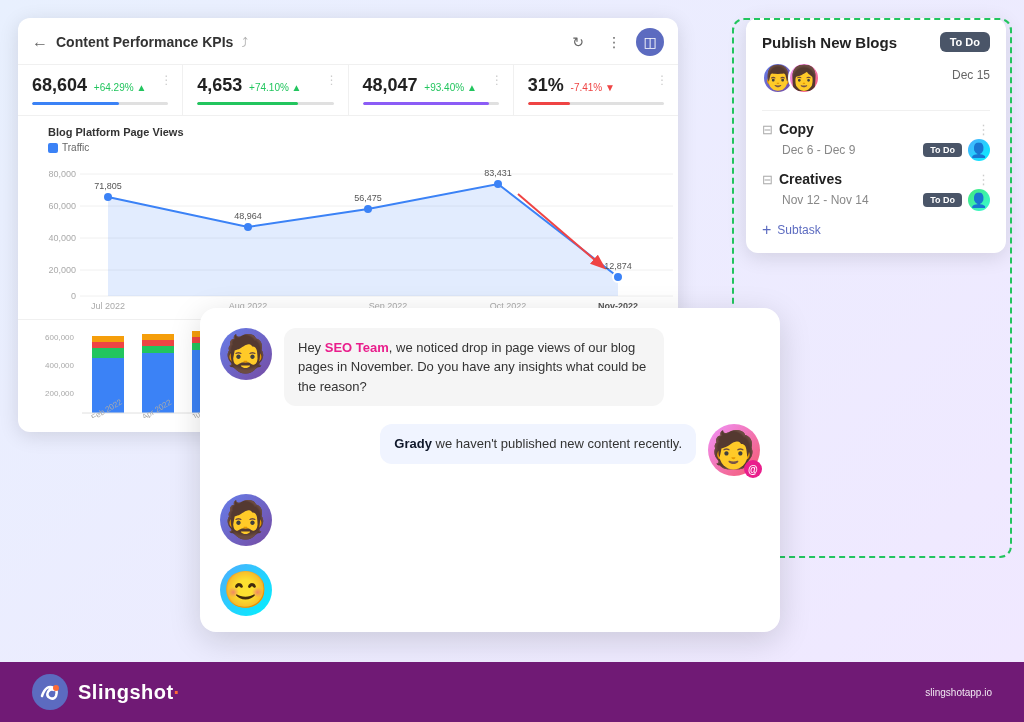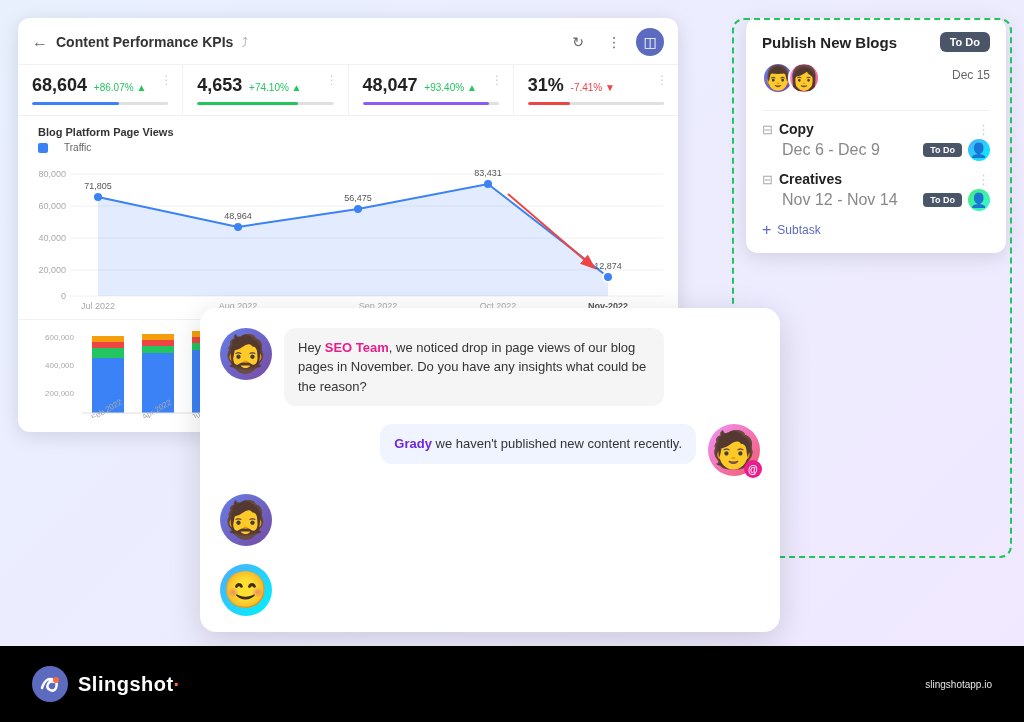--- a/index.html
+++ b/index.html
@@ -11,22 +11,22 @@
       overflow: hidden;
       position: relative;
     }
 
     
     .bottom-bar {
       position: absolute;
       bottom: 0;
       left: 0;
       right: 0;
-      height: 76px;
-      background: #000000;
+      height: 60px;
+      background: #701a75;
       display: flex;
       align-items: center;
       justify-content: space-between;
       padding: 0 32px;
       z-index: 10;
     }
     .bottom-logo {
       display: flex;
       align-items: center;
       gap: 10px;
@@ -157,32 +157,32 @@
       height: 100%;
       border-radius: 2px;
     }
     .kpi-stat-bar-fill.blue { background: #3b82f6; }
     .kpi-stat-bar-fill.green { background: #22c55e; }
     .kpi-stat-bar-fill.purple { background: #8b5cf6; }
     .kpi-stat-bar-fill.red { background: #ef4444; }
 
     
     .kpi-chart-area {
-      padding: 10px 20px;
+      padding: 10px 30px;
     }
     .chart-title {
       font-size: 11px;
       font-weight: 600;
       color: #333;
       margin-bottom: 4px;
     }
     .chart-legend {
       display: flex;
       align-items: center;
-      gap: 16px;
+      gap: 4px;
       margin-bottom: 6px;
     }
     .legend-dot {
       width: 10px;
       height: 10px;
       background: #3b82f6;
       border-radius: 2px;
     }
     .legend-text {
       font-size: 10px;
@@ -281,21 +281,21 @@
       color: #ccc;
       font-size: 13px;
     }
     .task-item-meta {
       display: flex;
       align-items: center;
       justify-content: space-between;
       padding-left: 20px;
     }
     .task-item-dates {
-      font-size: 16px;
+      font-size: 12px;
       color: #888;
     }
     .task-item-right {
       display: flex;
       align-items: center;
       gap: 6px;
     }
     .todo-small {
       background: #4a5568;
       color: white;
@@ -396,21 +396,21 @@
       background: #f0f4ff;
     }
     .chat-bubble-inner.gray {
       background: #f5f5f5;
     }
     .seo-link {
       color: #e91e8c;
       font-weight: 700;
     }
     .grady-link {
-      color: #6d28d9;
+      color: #0f172a;
       font-weight: 600;
     }
 
     
     .sure-bubble {
       display: flex;
       flex-direction: column;
       align-items: flex-end;
     }
     .sure-inner {
@@ -467,21 +467,21 @@
       <div class="kpi-header-right">
         <div class="kpi-action-btn">↻</div>
         <div class="kpi-action-btn">⋮</div>
         <div class="kpi-action-btn active">◫</div>
       </div>
     </div>
 
     <div class="kpi-stats">
       <div class="kpi-stat">
         <span class="kpi-stat-dots">⋮</span>
-        <div><span class="kpi-stat-value">68,604</span><span class="kpi-stat-change positive"> +86.07% ▲</span></div>
+        <div><span class="kpi-stat-value">68,604</span><span class="kpi-stat-change positive"> +64.29% ▲</span></div>
         <div class="kpi-stat-bar">
             <div class="kpi-stat-bar-fill blue" style="width:64%"></div>
           </div>
       </div>
       <div class="kpi-stat">
         <span class="kpi-stat-dots">⋮</span>
         <div><span class="kpi-stat-value">4,653</span><span class="kpi-stat-change positive"> +74.10% ▲</span></div>
         <div class="kpi-stat-bar">
             <div class="kpi-stat-bar-fill green" style="width:74%"></div>
           </div>

